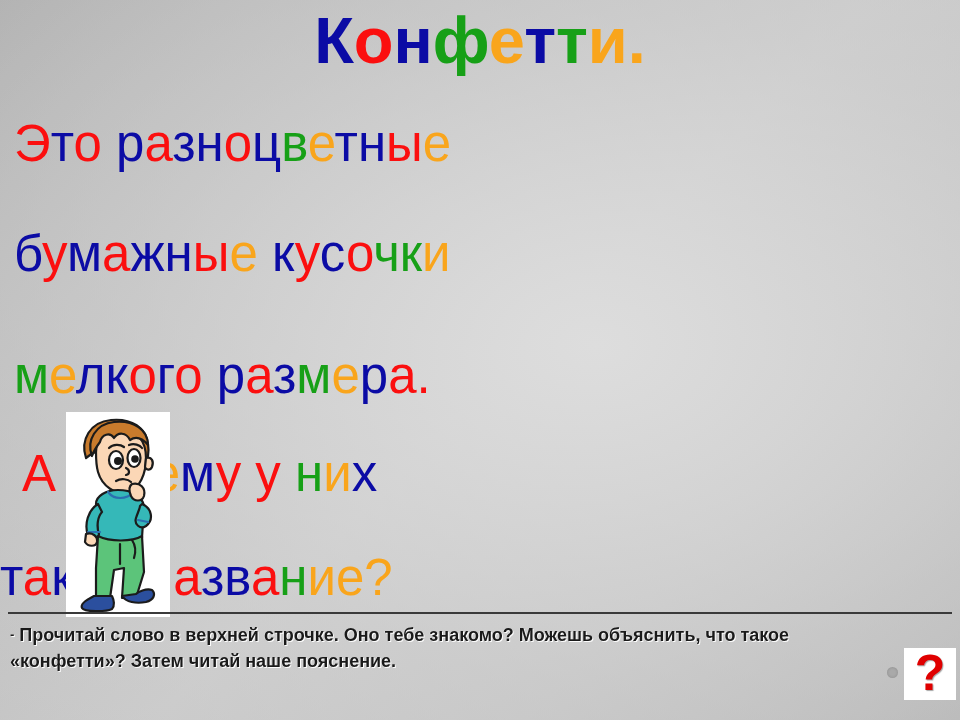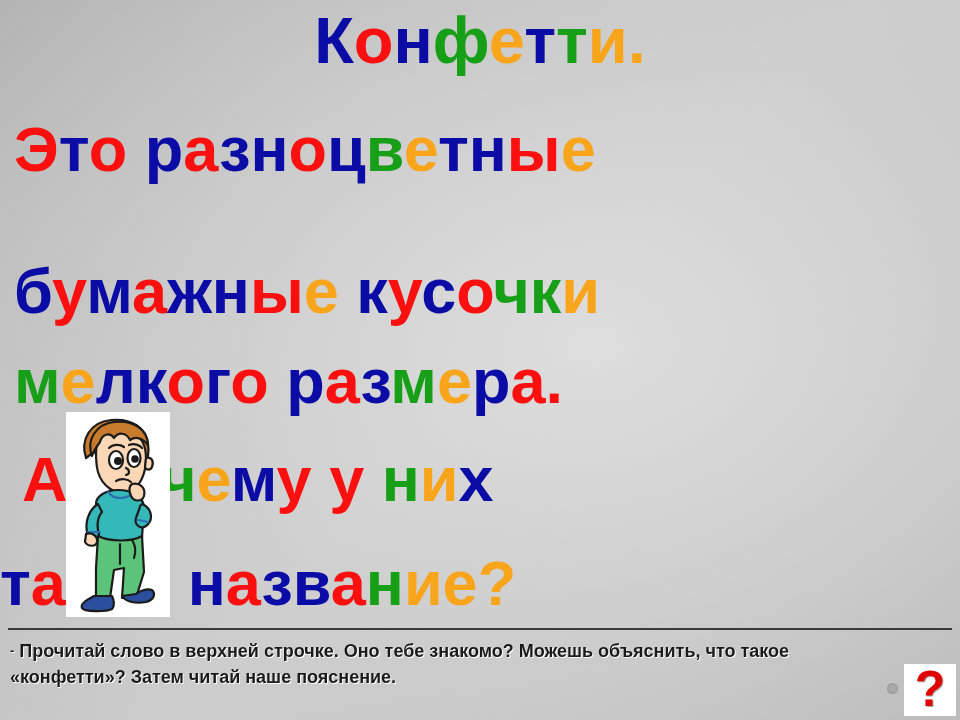--- a/index.html
+++ b/index.html
@@ -54,26 +54,26 @@
   #line-title {
     left: 0;
     top: 8px;
     width: 960px;
     text-align: center;
     font-size: 65px;
   }
 
   
   .bodyline {
-    font-weight: 700;
-    font-size: 63px;
+    font-weight: 400;
+    font-size: 51px;
   }
 
   #line-1 { left: 14px;  top: 118px; }
-  #line-2 { left: 14px;  top: 228px; margin-top: 32px; }
+  #line-2 { left: 14px;  top: 228px; }
   #line-3 { left: 14px;  top: 350px; }
   #line-4 { left: 10px;     top: 448px; width: 906px; text-align: left; padding-left: 12px; }
   #line-5 { left: 0;     top: 552px; width: 906px; text-align: left; }
 
   .sp { display: inline-block; width: 24px; }
 
   
   #boy-image {
     position: absolute;
     left: 66px;
@@ -82,21 +82,21 @@
     height: 205px;
     background: #ffffff;
     overflow: hidden;
   }
   #boy-image svg { display: block; }
 
   
   #caption-area {
     position: absolute;
     left: 0;
-    bottom: 0;
+    bottom: 16px;
     width: 960px;
     height: 92px;
     text-decoration: underline;
   }
   #caption-rule {
     position: absolute;
     left: 8px;
     top: 0;
     width: 944px;
     height: 0;

